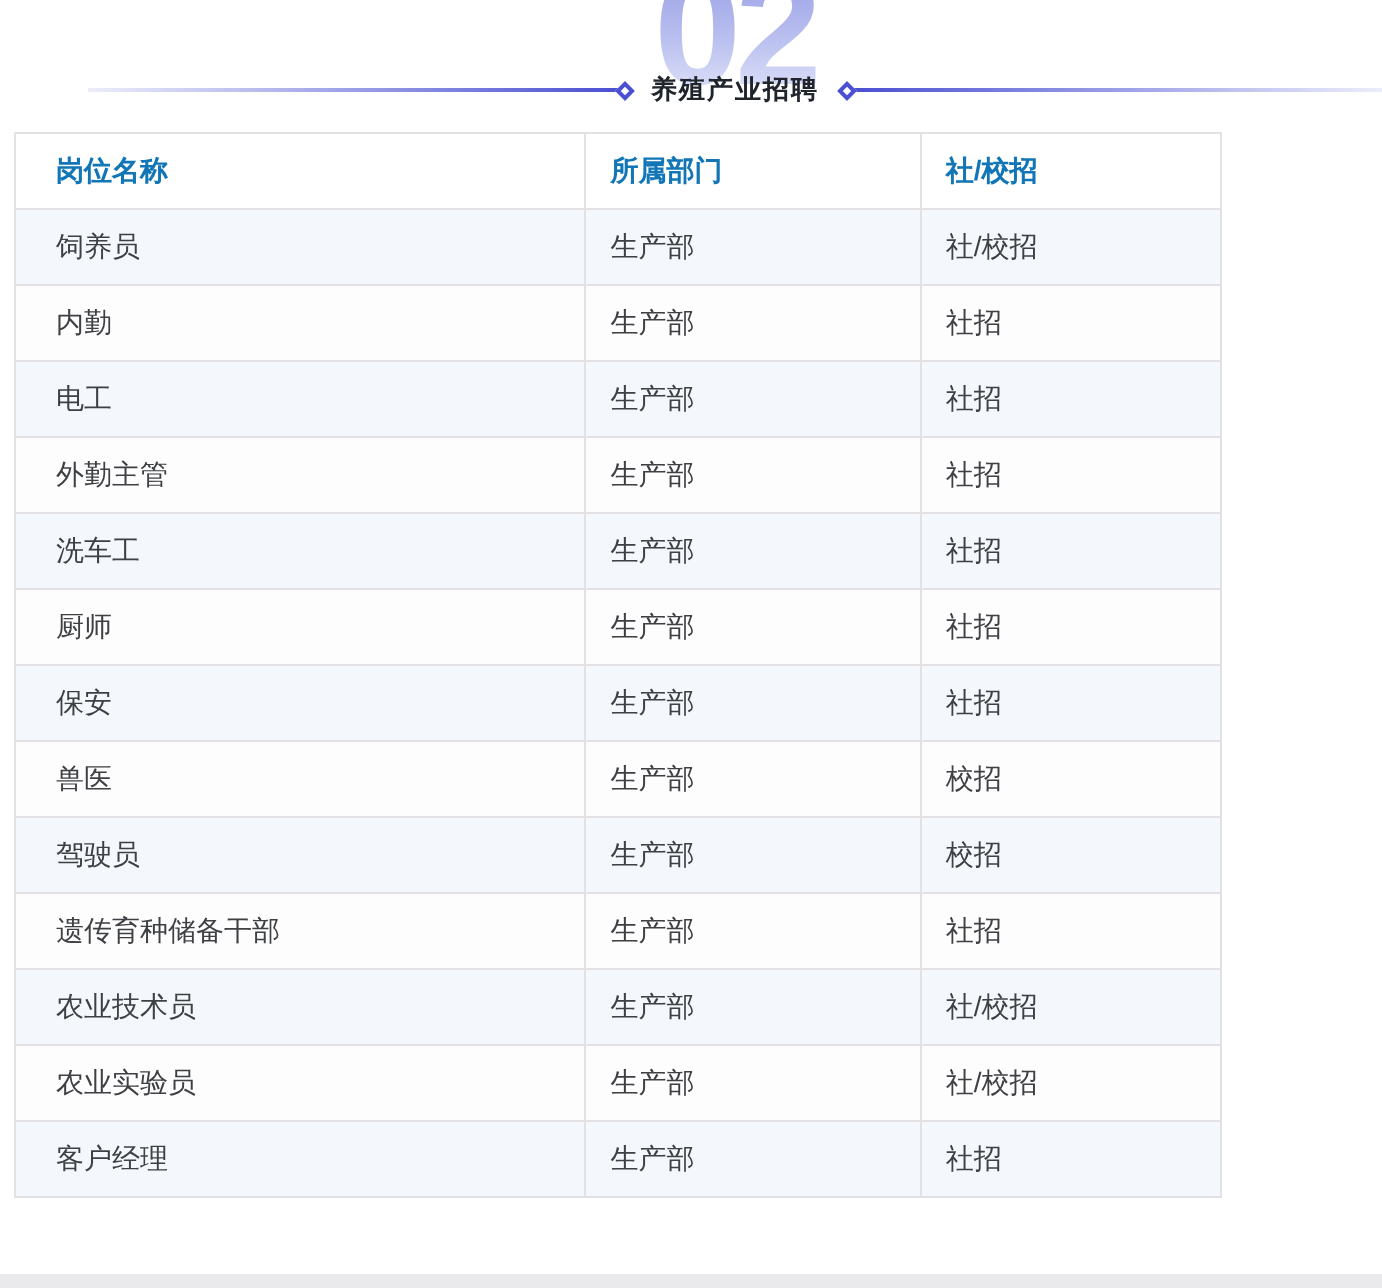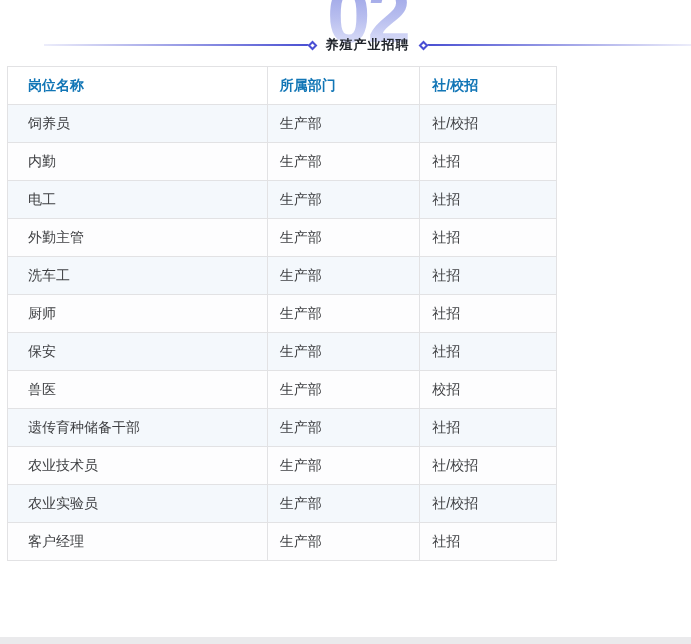--- a/index.html
+++ b/index.html
@@ -58,21 +58,21 @@
     font-weight: 700;
     color: #20242b;
     letter-spacing: 1px;
     line-height: 22px;
     white-space: nowrap;
   }
   
   .recruit-table {
     position: absolute;
     left: 7px; top: 66px;
-    width: 550px;
+    width: 604px;
     border-collapse: collapse;
     table-layout: fixed;
     font-size: 14px;
   }
   .recruit-table col.c1 { width: 47.3%; }
   .recruit-table col.c2 { width: 27.8%; }
   .recruit-table col.c3 { width: 24.9%; }
   .recruit-table th, .recruit-table td {
     height: 38px;
     border: 1px solid #e2e2e4;
@@ -157,20 +157,25 @@
           <td>保安</td>
           <td>生产部</td>
           <td>社招</td>
         </tr>
         <tr>
           <td>兽医</td>
           <td>生产部</td>
           <td>校招</td>
         </tr>
         <tr>
+          <td>驾驶员</td>
+          <td>生产部</td>
+          <td>校招</td>
+        </tr>
+        <tr>
           <td>遗传育种储备干部</td>
           <td>生产部</td>
           <td>社招</td>
         </tr>
         <tr>
           <td>农业技术员</td>
           <td>生产部</td>
           <td>社/校招</td>
         </tr>
         <tr>

